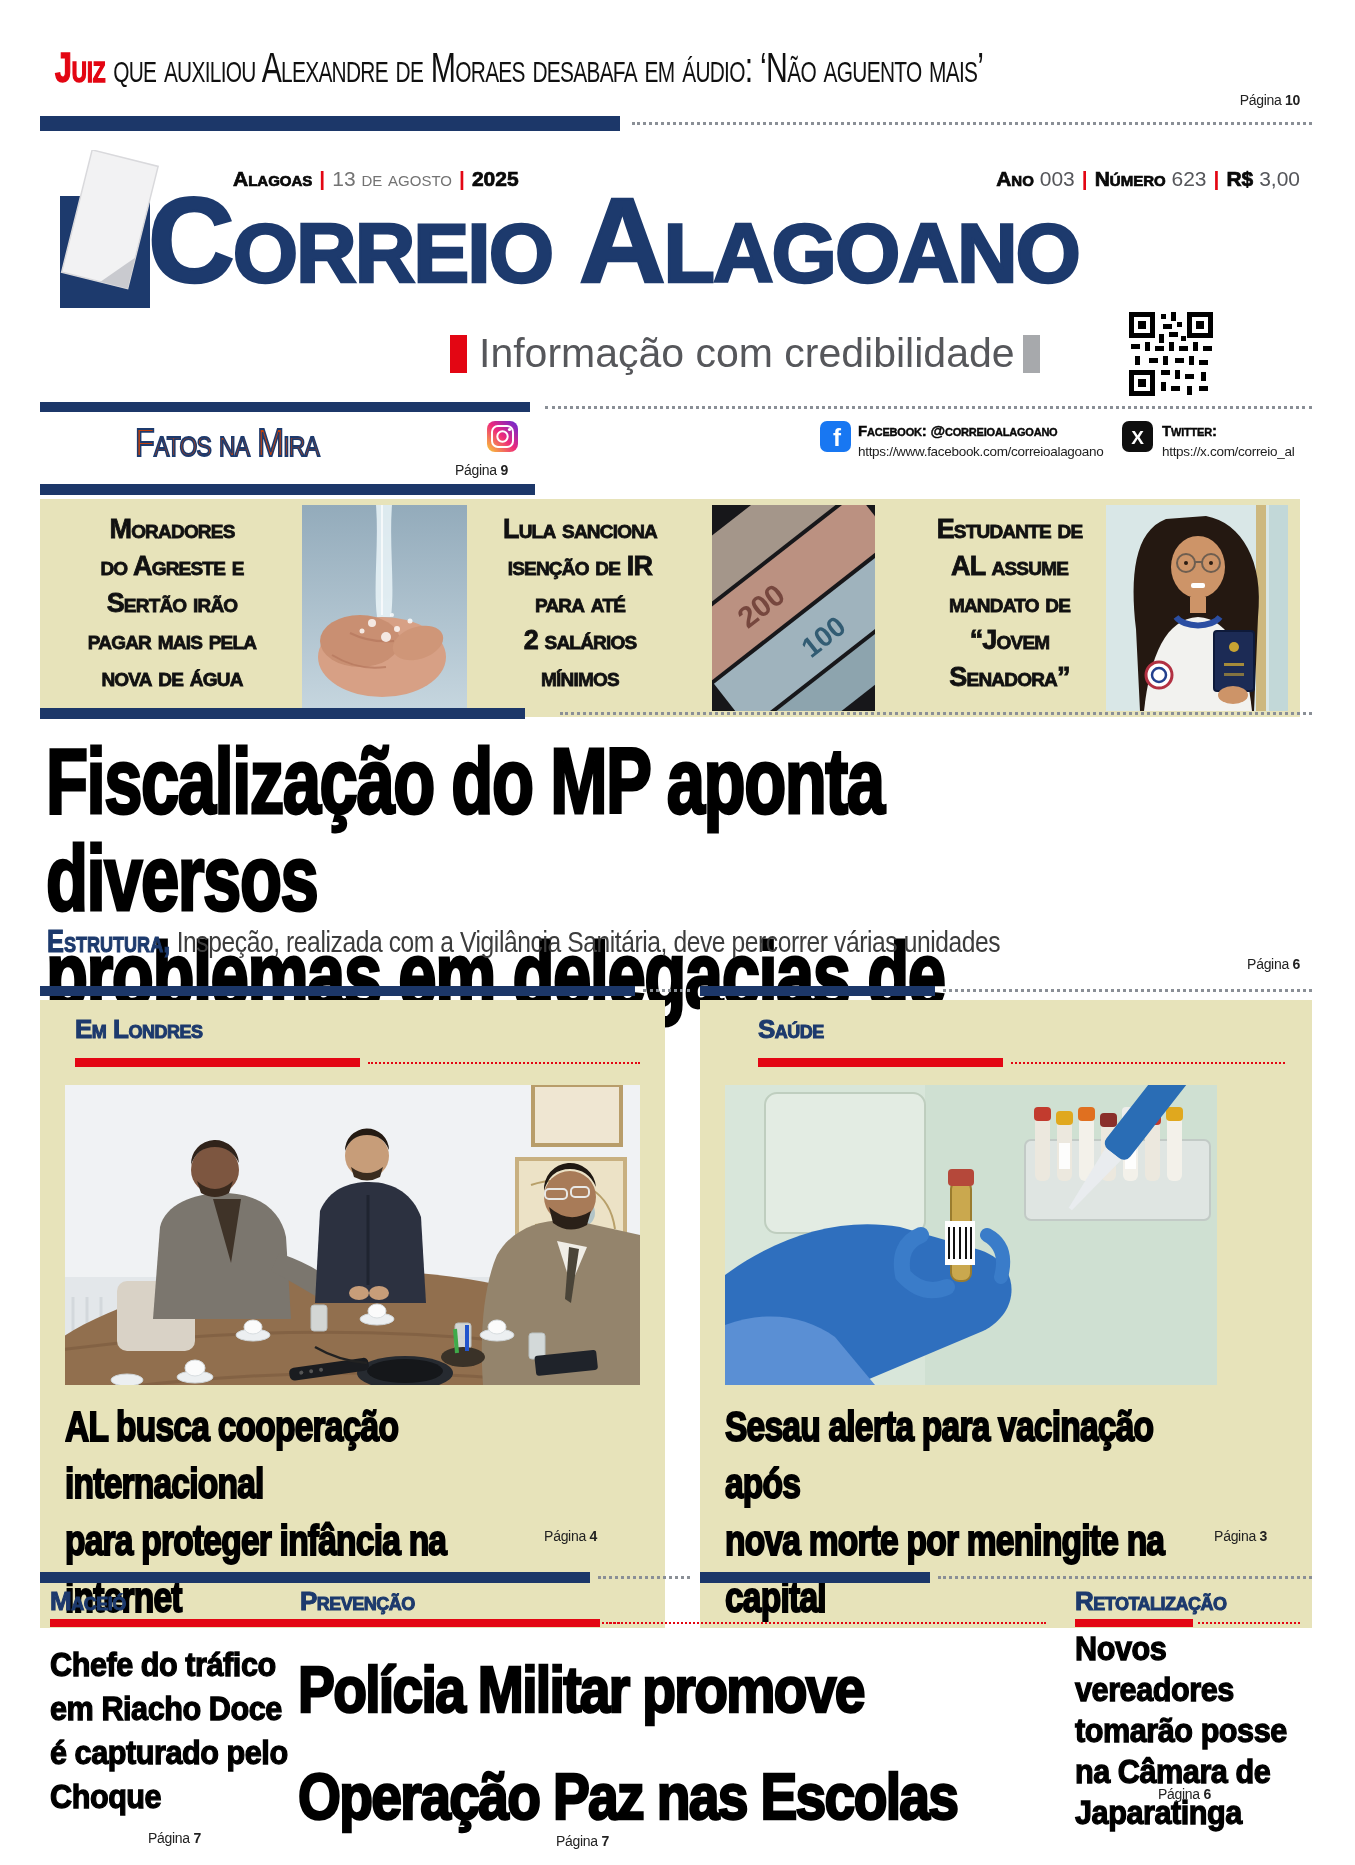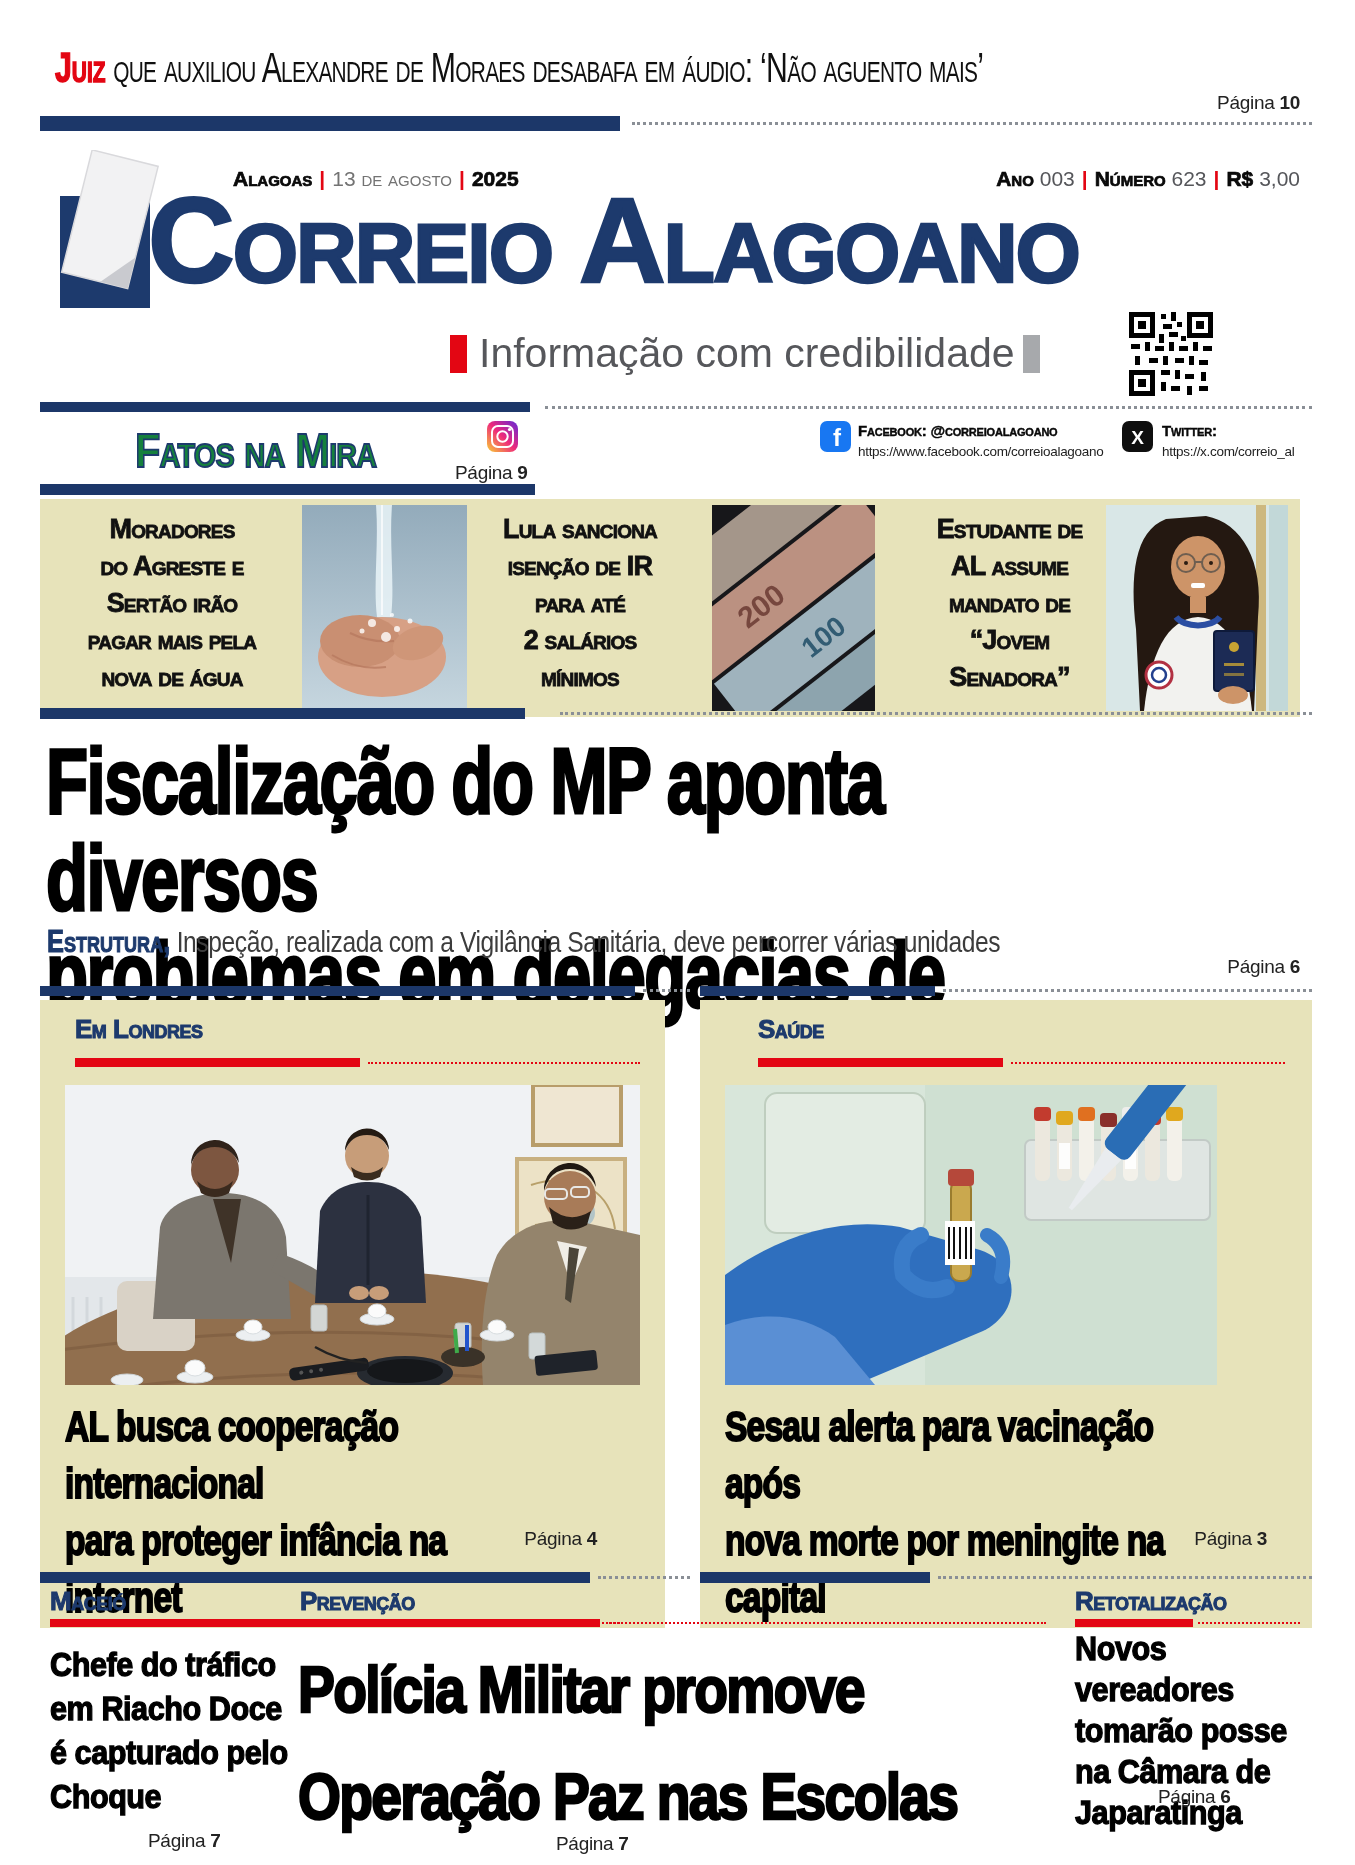--- a/index.html
+++ b/index.html
@@ -11,21 +11,21 @@
   .rdot{position:absolute;border-top:2px dotted #e30613;height:0;}
   .redbar{position:absolute;background:#e30613;}
   .beige{background:#e7e3ba;}
   .squeeze{display:inline-block;transform-origin:0 0;white-space:pre-line;}
 
   
   .teaser{left:55px;top:44px;white-space:nowrap;font-variant:small-caps;font-size:42px;}
   .teaser .squeeze{transform:scaleX(.72);white-space:nowrap;}
   .teaser-lead{color:#e30613;font-weight:bold;-webkit-text-stroke:1.5px #e30613;}
   .teaser-rest{font-weight:500;color:#101010;letter-spacing:-1px;}
-  .pageref{font-size:19px;color:#222;letter-spacing:-.3px;}
+  .pageref{font-size:14px;color:#222;letter-spacing:-.3px;}
   .pageref .pn{font-weight:bold;}
 
   
   .dateline,.issueline{font-variant:small-caps;font-size:21px;white-space:nowrap;}
   .dl-b{font-weight:bold;-webkit-text-stroke:.7px #000;}
   .dl-sep{color:#e30613;font-weight:bold;padding:0 7px;}
   .dl-lt{color:#737373;}
   .il-v{color:#55565a;}
   .wordmark{left:148px;top:180px;font-variant:small-caps;font-weight:bold;font-size:120px;
             line-height:1;color:#1d3a6d;-webkit-text-stroke:2.5px #1d3a6d;letter-spacing:-2px;white-space:nowrap;}
@@ -33,21 +33,21 @@
   .tagblock{display:inline-block;width:17px;height:38px;vertical-align:-6px;}
   .tag-red{background:#e30613;margin-right:12px;}
   .tag-gray{background:#a7a9ac;margin-left:8px;}
 
   
   .soc-label{font-variant:small-caps;font-weight:bold;font-size:15px;-webkit-text-stroke:.4px #000;letter-spacing:-.2px;}
   .soc-url{font-size:13.5px;color:#222;letter-spacing:-.3px;}
   .soc-text{line-height:21px;}
 
   
-  .fatos-title{left:135px;top:422px;font-variant:small-caps;font-weight:bold;font-size:49px;color:#15803d;
+  .fatos-title{left:135px;top:422px;font-variant:small-caps;font-weight:normal;font-size:38px;color:#c2410c;
                -webkit-text-stroke:1.8px #1d3a6d;letter-spacing:-1px;white-space:nowrap;}
   .fatos-title .squeeze{transform:scaleX(.85);white-space:nowrap;}
   .strip{left:40px;top:499px;width:1260px;height:218px;}
   .strip-head{position:absolute;font-variant:small-caps;font-weight:bold;font-size:27px;line-height:37px;
               -webkit-text-stroke:.8px #111;letter-spacing:-.8px;text-align:center;white-space:pre-line;color:#111;}
   .strip-img{position:absolute;top:6px;height:206px;overflow:hidden;}
   .strip-img svg{display:block;width:100%;height:100%;}
 
   
   .lead-headline{left:46px;top:733px;}

